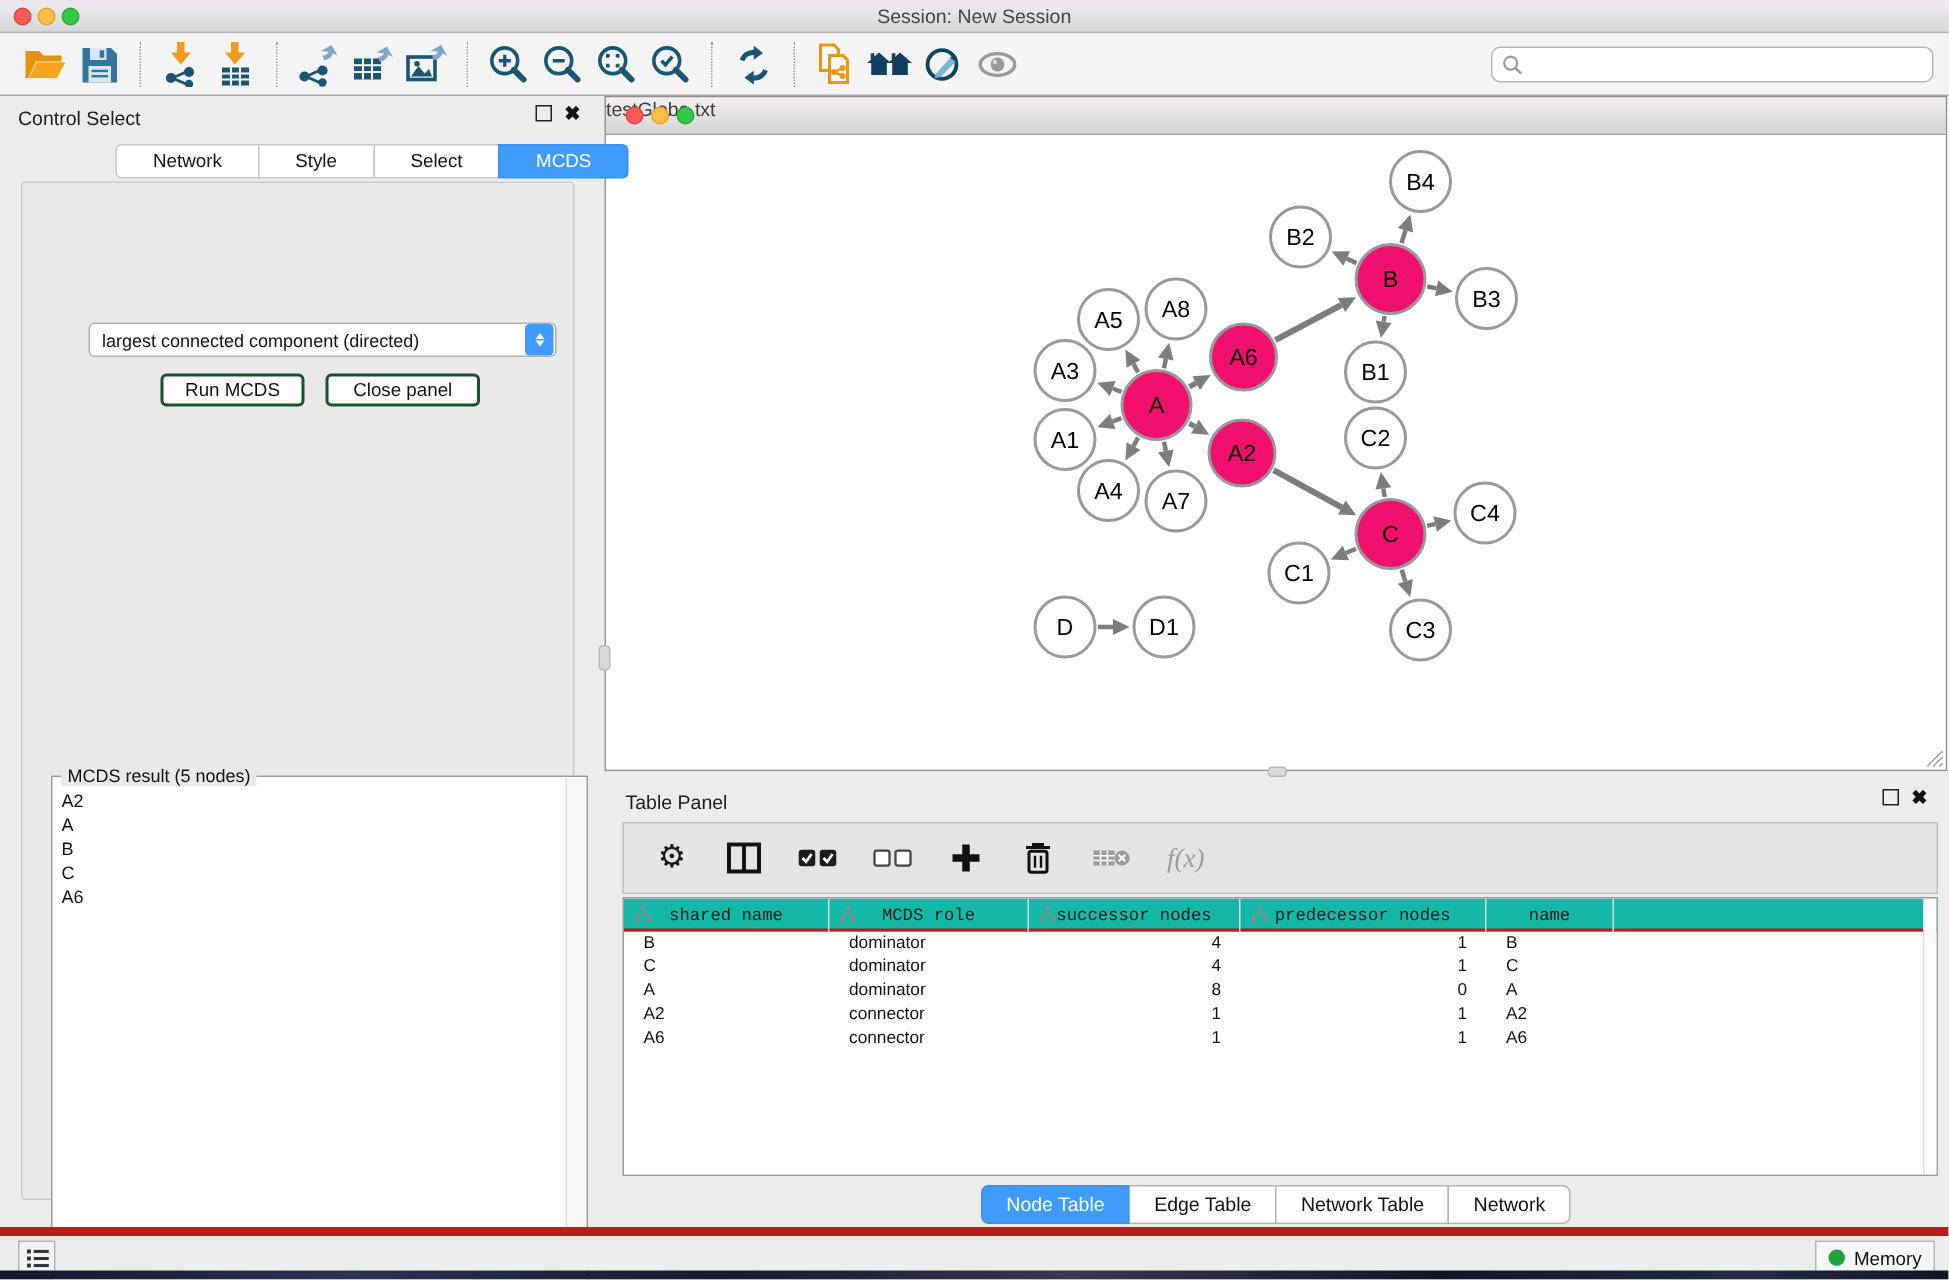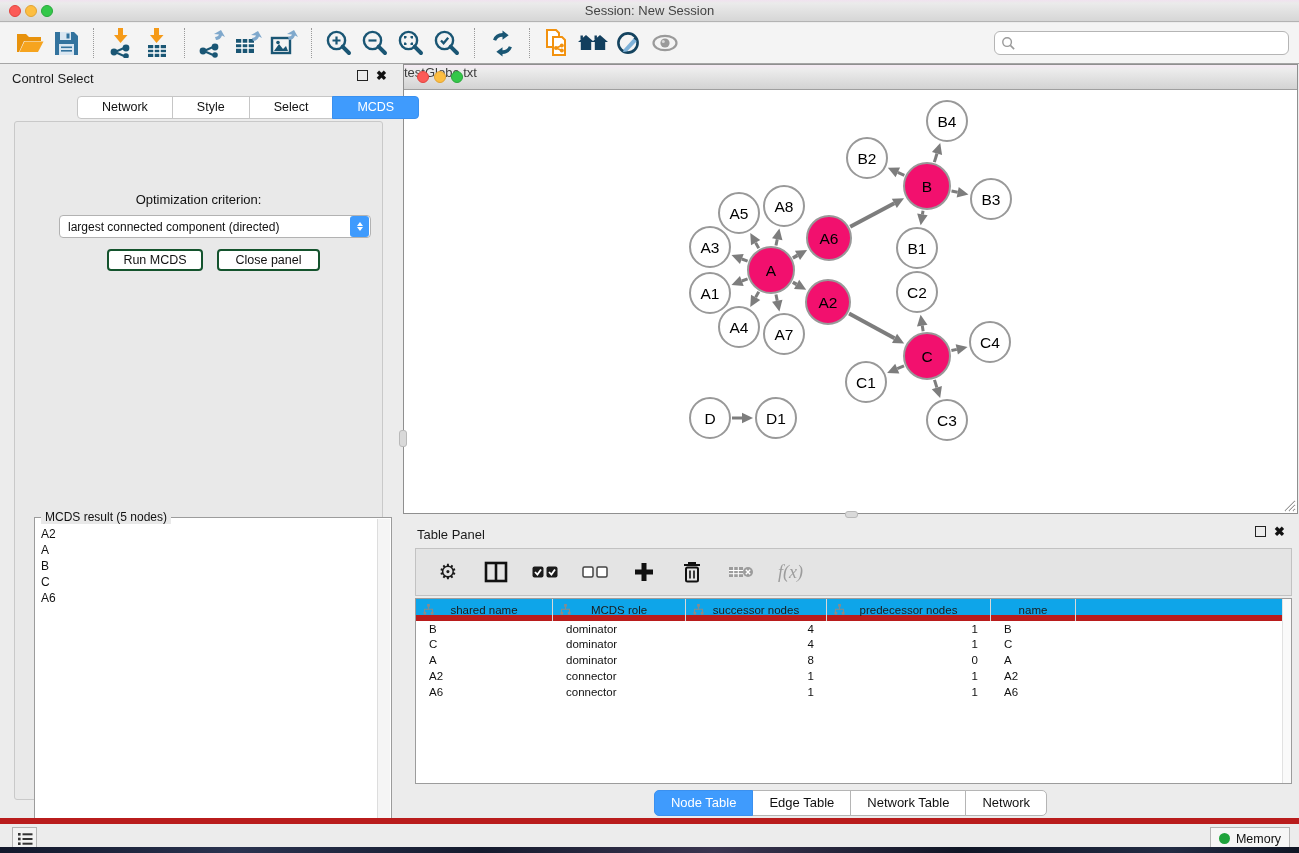--- a/index.html
+++ b/index.html
@@ -117,21 +117,21 @@
     background:#e4e4e4; border:1px solid #c2c2c2;
     display:flex; align-items:center; gap:24px; padding-left:20px;
   }
   .tp-icon { display:flex; align-items:center; justify-content:center; min-width:24px; height:30px; }
   .gear-glyph { font-size:21px; color:#1b1b1b; line-height:24px; }
   .fx-glyph { font-family:"Liberation Serif", serif; font-style:italic; font-size:18px; color:#9c9c9c; }
   #data-table {
     position:absolute; left:12px; top:78px; width:877px; height:186px;
     background:#fff; border:1px solid #9c9c9c; overflow:hidden;
   }
-  #tbl-header { display:flex; height:22px; background:#0ea5e9; border-bottom:6px solid #b91c1c; }
+  #tbl-header { display:flex; height:22px; background:#14b8a6; border-bottom:2px solid #b91c1c;font-family:Liberation Mono, monospace; }
   .th {
     position:relative; display:flex; align-items:center; justify-content:center;
     font-size:11.5px; color:#1b1b1b; border-right:1px solid #d8d8d8; height:22px;
   }
   .th .hicon { position:absolute; left:7px; top:5px; }
   .tbl-row { display:flex; height:15.8px; }
   .td { font-size:11.5px; color:#111; padding-top:1.5px; white-space:nowrap; }
   .td.l { text-align:left;  padding-left:13px; }
   .td.r { text-align:right; padding-right:13px; }
   #tbl-scroll { position:absolute; top:0; right:0; bottom:0; width:9px; background:#fafafa; border-left:1px solid #e2e2e2; }
@@ -332,21 +332,20 @@
     <span class="float-glyph"></span>
     <span class="close-glyph">✖</span>
   </div>
   <div id="cp-tabs">
       <div class="cp-tab">Network</div>
       <div class="cp-tab">Style</div>
       <div class="cp-tab">Select</div>
       <div class="cp-tab sel">MCDS</div>
     </div>
   <div id="cp-body">
-    <div id="opt-label">Optimization criterion:</div>
     <div id="criterion">
       <span class="val">largest connected component (directed)</span>
       <span class="stepper">
         <span class="chev up"></span>
           <span class="chev down"></span>
       </span>
     </div>
     <div id="run-btn" class="cp-button">Run MCDS</div>
     <div id="close-btn" class="cp-button">Close panel</div>
     <div id="result-box">

